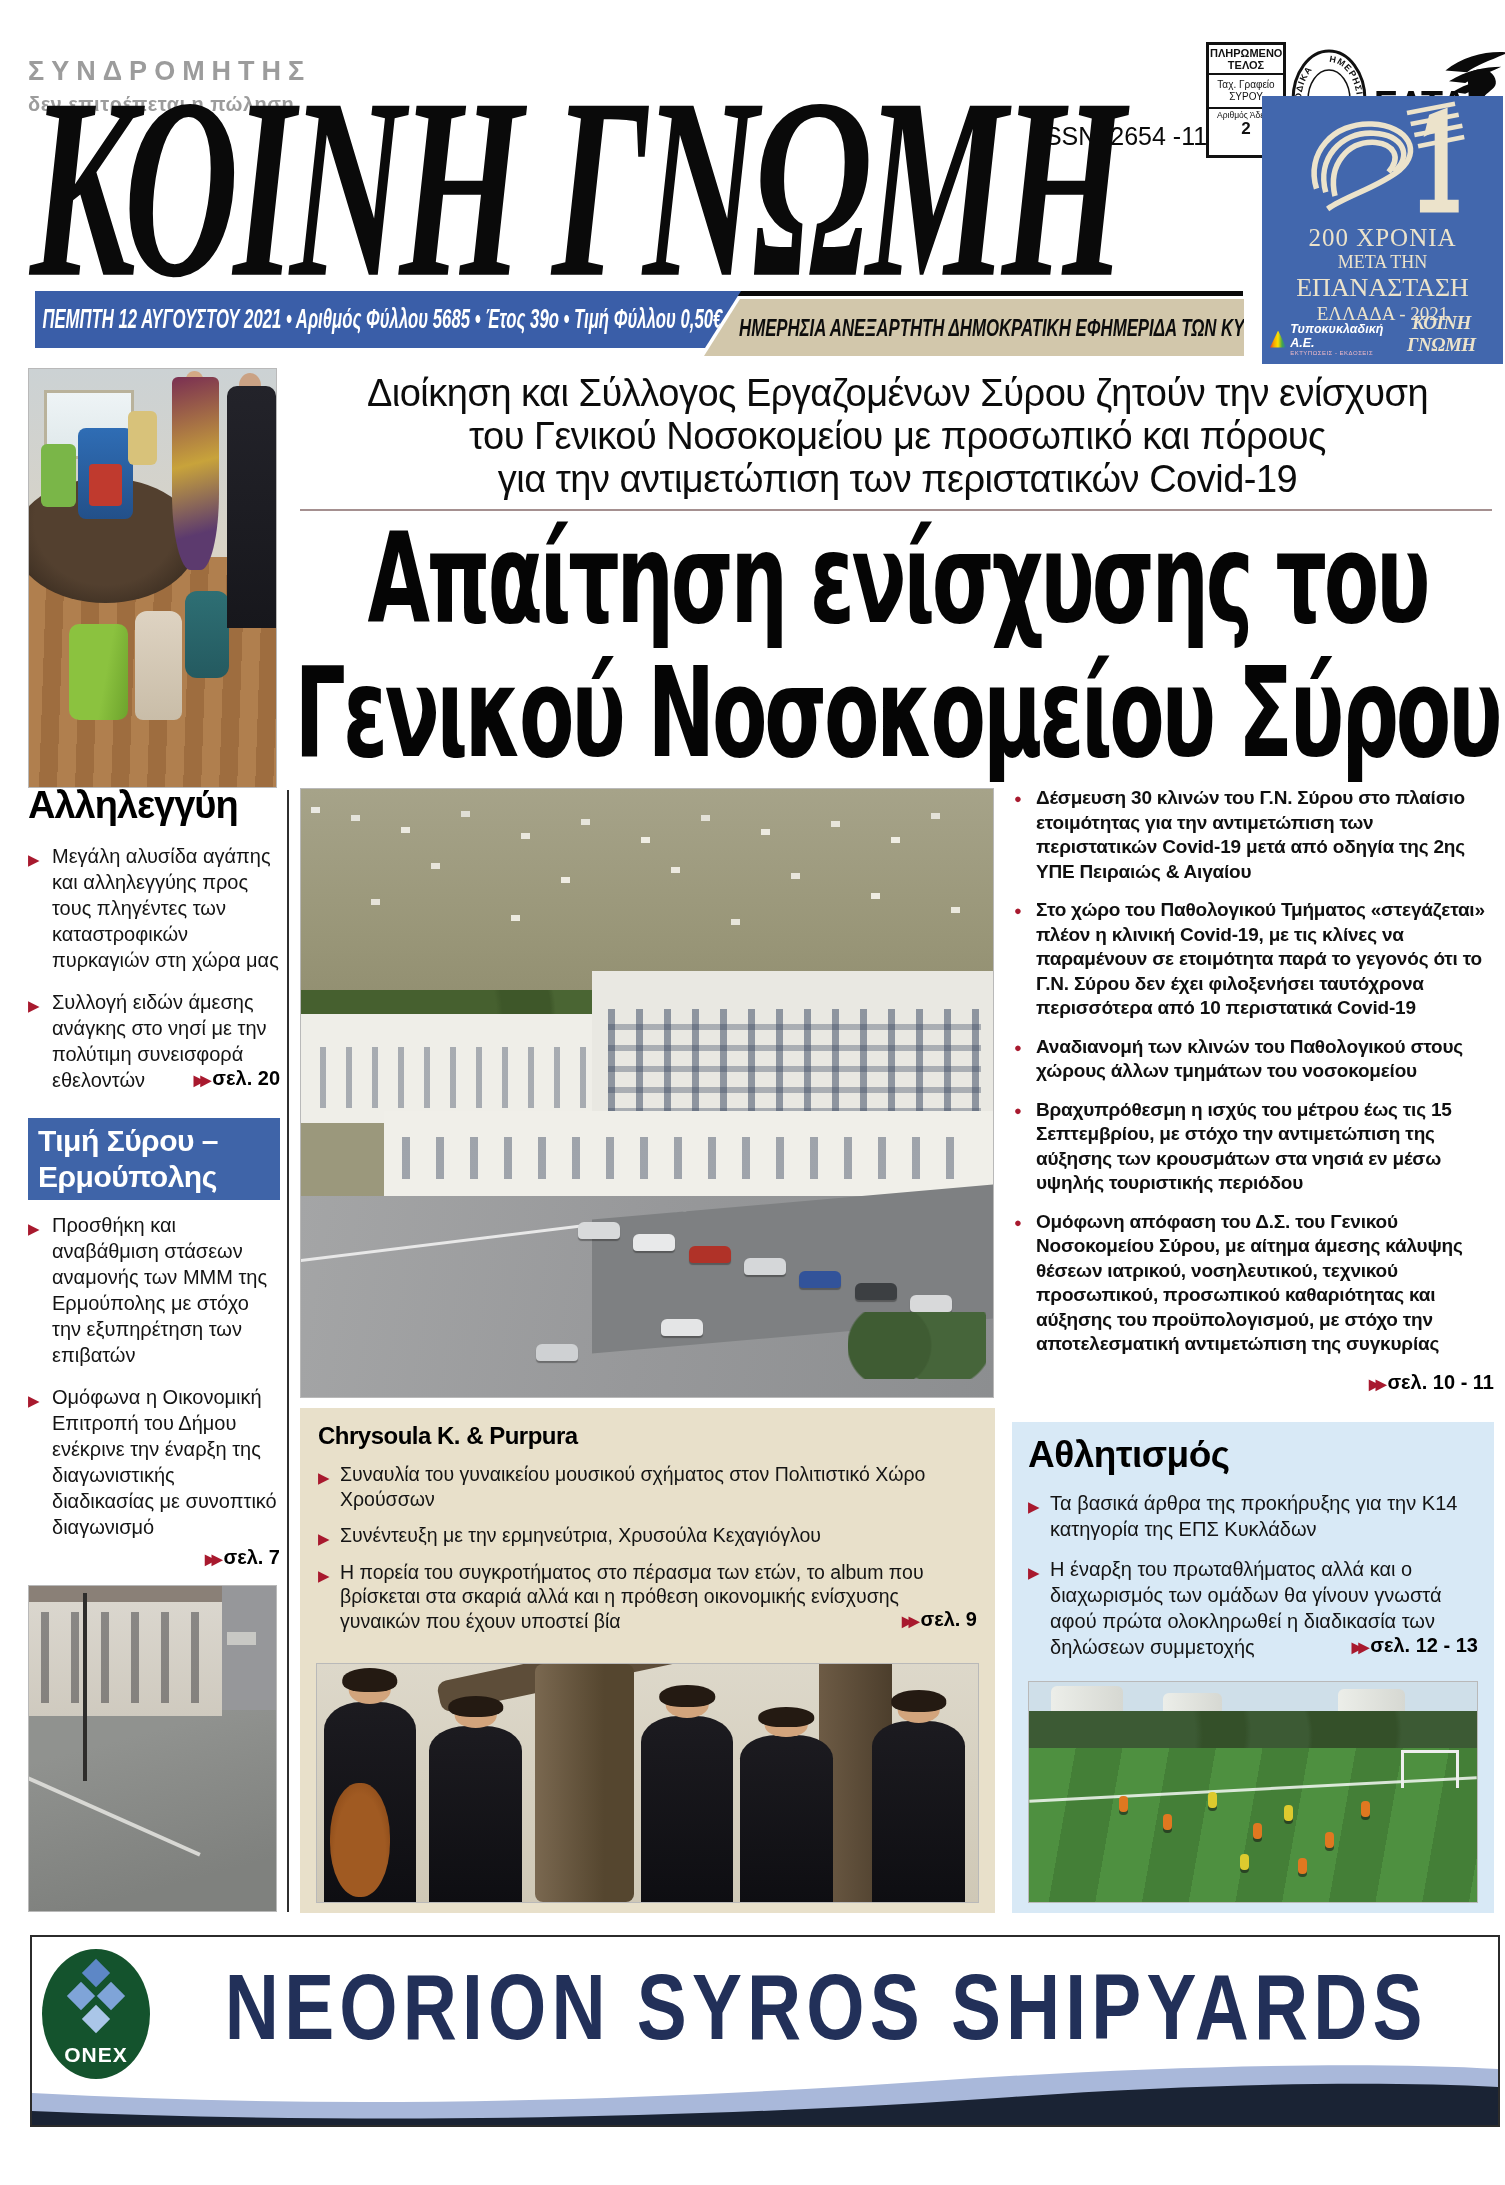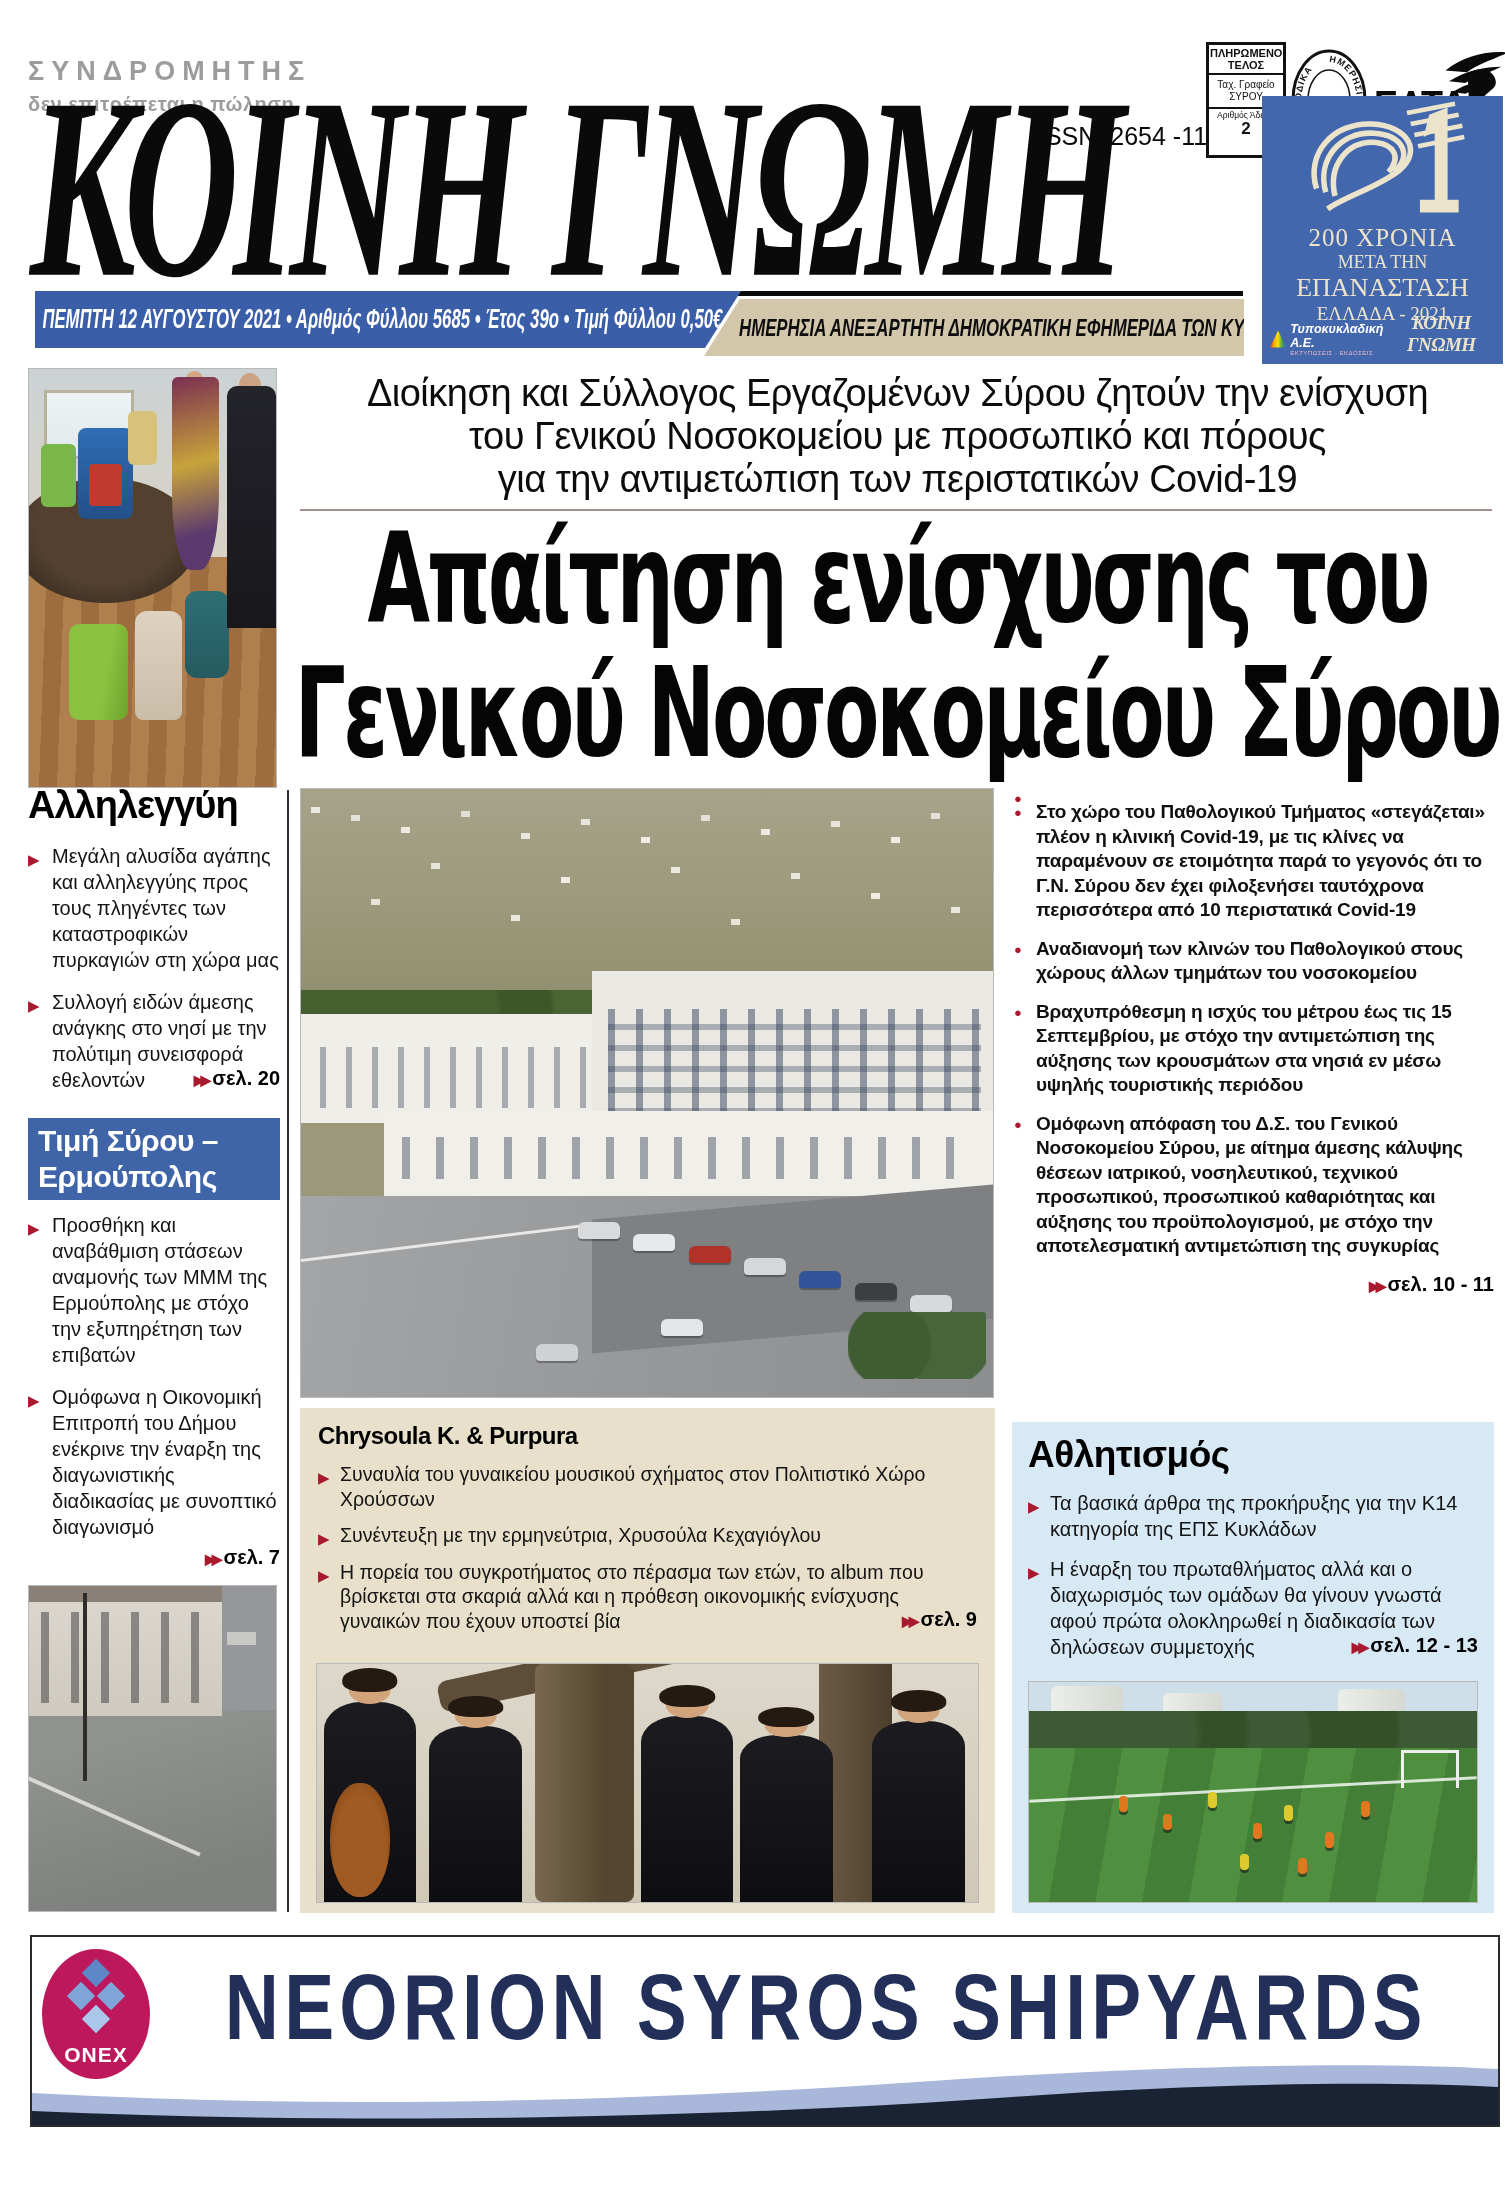--- a/index.html
+++ b/index.html
@@ -179,21 +179,21 @@
     radial-gradient(circle at 10% 60%,#3c5a34 30%,transparent 32%),radial-gradient(circle at 28% 50%,#345029 28%,transparent 30%),
     radial-gradient(circle at 46% 60%,#3c5a34 30%,transparent 32%),radial-gradient(circle at 64% 50%,#345029 28%,transparent 30%),
     radial-gradient(circle at 82% 60%,#3c5a34 30%,transparent 32%),radial-gradient(circle at 97% 50%,#345029 25%,transparent 27%);}
   .pf-field{left:0;top:30%;right:0;bottom:0;background:repeating-linear-gradient(100deg,#4e9040 0 46px,#447f37 46px 92px);}
   .pf-line{left:0;top:48%;width:100%;height:3px;background:rgba(255,255,255,.8);transform:rotate(-3deg);}
   .pf-goal{right:4%;top:31%;width:13%;height:17%;border:3px solid #eee;border-bottom:none;box-sizing:border-box;}
   .pf-pl{width:9px;height:16px;border-radius:4px;box-shadow:0 3px 0 rgba(20,20,20,.55);}
 
   
   .ad{left:30px;top:1935px;width:1470px;height:192px;background:#fff;border:2px solid #2b2b2b;box-sizing:border-box;}
-  .onex{position:absolute;left:10px;top:12px;width:108px;height:130px;background:#be185d;border-radius:50%;}
+  .onex{position:absolute;left:10px;top:12px;width:108px;height:130px;background:#14532d;border-radius:50%;}
   .dm{position:absolute;width:20px;height:20px;transform:rotate(45deg);}
   .dm1{left:44px;top:14px;background:#5d87c6;}
   .dm2{left:29px;top:37px;background:#7fa4d8;}
   .dm3{left:59px;top:37px;background:#7fa4d8;}
   .dm4{left:44px;top:60px;background:#aac6e8;}
   .onex-t{position:absolute;bottom:12px;width:100%;text-align:center;color:#fff;font-weight:bold;font-size:21px;letter-spacing:1px;}
   .ad-title{position:absolute;left:126px;right:4px;top:14px;height:112px;display:flex;align-items:center;justify-content:center;}
   .ad-title span{display:inline-block;font-weight:bold;font-size:72px;letter-spacing:5px;color:#223059;
                  white-space:nowrap;transform:scale(1.04,1.3);}
   .ad-waves{position:absolute;left:0;bottom:0;width:100%;height:96px;}
@@ -377,20 +377,21 @@
     <div class="ph-car" style="left:80%;bottom:16%;background:#3c3f42;"></div>
     <div class="ph-car" style="left:88%;bottom:14%;background:#d8d9da;"></div>
     <div class="ph-car" style="left:52%;bottom:10%;background:#e4e5e6;"></div>
     <div class="ph-car" style="left:34%;bottom:6%;background:#cfd1d3;"></div>
     <div class="ph-bush"></div>
   </div>
 
   <div class="abs hospital-list">
     <div class="h-item">
       <span class="dot">●</span>
+      <span>Δέσμευση 30 κλινών του Γ.Ν. Σύρου στο πλαίσιο ετοιμότητας για την αντιμετώπιση των περιστατικών Covid-19 μετά από οδηγία της 2ης ΥΠΕ Πειραιώς &amp; Αιγαίου</span>
     </div>
     <div class="h-item">
       <span class="dot">●</span>
       <span>Στο χώρο του Παθολογικού Τμήματος «στεγάζεται» πλέον η κλινική Covid-19, με τις κλίνες να παραμένουν σε ετοιμότητα παρά το γεγονός ότι το Γ.Ν. Σύρου δεν έχει φιλοξενήσει ταυτόχρονα περισσότερα από 10 περιστατικά Covid-19</span>
     </div>
     <div class="h-item">
       <span class="dot">●</span>
       <span>Αναδιανομή των κλινών του Παθολογικού στους χώρους άλλων τμημάτων του νοσοκομείου</span>
     </div>
     <div class="h-item">

